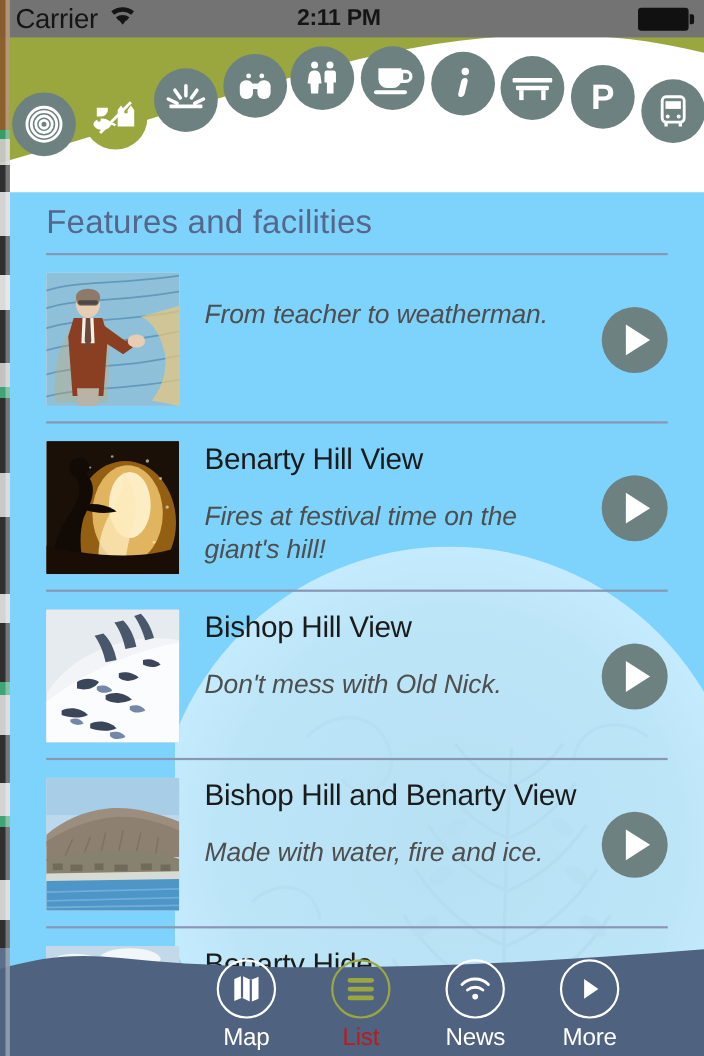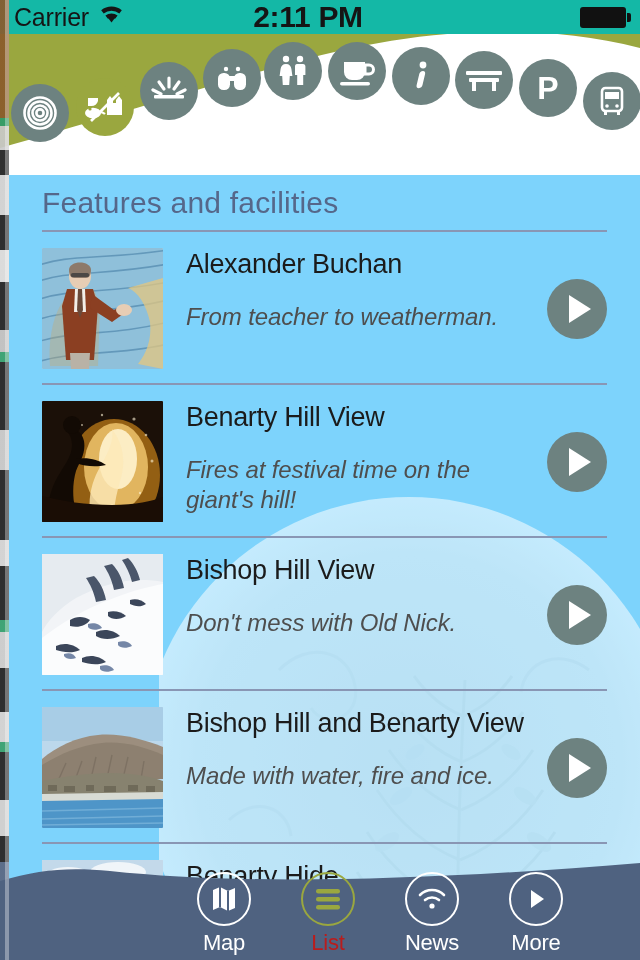--- a/index.html
+++ b/index.html
@@ -41,28 +41,28 @@
         #cccccc 800px, #cccccc 836px,
         #1d1d1d 836px, #1d1d1d 862px,
         #4f6280 862px, #4f6280 960px);
     opacity:.92;
   }
   .edge-sliver.inner{ left:5px; width:4px; background:#ffffff; opacity:.35; }
 
   
   .statusbar{
     position:absolute; top:0; left:0; width:640px; height:34px;
-    background:#14b8a6; z-index:40;
+    background:#737373; z-index:40;
     display:flex; align-items:center; padding:0 14px;
   }
   .sb-left{ display:flex; align-items:center; gap:9px; }
   .sb-carrier{ font-size:25px; color:#151515; letter-spacing:-.2px; }
   .sb-time{
     position:absolute; left:0; width:616px; text-align:center;
-    font-size:30px; font-weight:bold; color:#151515; letter-spacing:-.3px;
+    font-size:21px; font-weight:bold; color:#151515; letter-spacing:-.3px;
   }
   .sb-right{ margin-left:auto; display:flex; align-items:center; z-index:2; }
   .batt{ width:46px; height:21px; border-radius:3px; background:#111; position:relative; }
   .batt:after{ content:""; position:absolute; right:-5px; top:6px; width:4px; height:9px; background:#111; border-radius:0 2px 2px 0; }
 
   
   .header{
     position:absolute; top:0; left:0; width:640px; height:175px; z-index:20;
     overflow:hidden; pointer-events:none;
   }
@@ -355,21 +355,20 @@
             <rect x="29" y="25" width="18" height="4" rx="1.6" fill="#3c3c3c" opacity=".8"></rect>
             <path d="M25 41 L51 41 L56 58 L52 112 L24 112 L20 58z" fill="#8b3f22"></path>
             <path d="M33 41 L43 41 L44 64 L32 64z" fill="#f2efe9"></path>
             <path d="M36 41 L40 41 L41 62 L38 70 L35 62z" fill="#6b4a3a"></path>
             <path d="M50 46 L72 62 L80 58 L84 64 L70 74 L48 60z" fill="#8b3f22"></path>
             <ellipse cx="82" cy="62" rx="8" ry="6" fill="#e7cdb4"></ellipse>
             <path d="M28 105 L48 105 L47 121 L29 121z" fill="#b9b2a6"></path>
           </svg>
         </div>
         <div class="rowtext">
-          <div class="rowtitle">Alexander Buchan</div>
           <div class="rowsub">From teacher to weatherman.</div>
         </div>
         <div class="playbtn">
             <span class="tri"></span>
           </div>
       </div>
 
       <div class="row">
         <div class="thumb">
           <svg viewBox="0 0 121 121" preserveAspectRatio="none">

